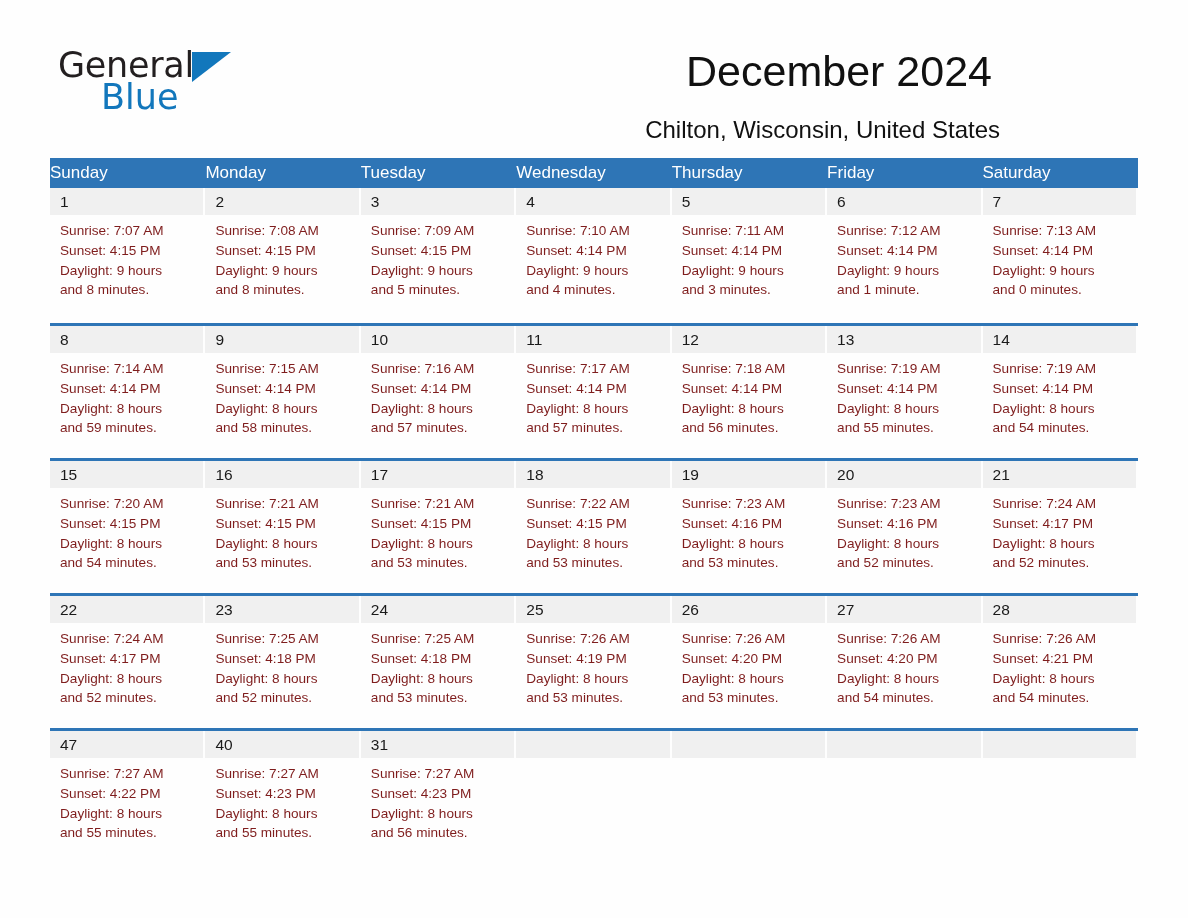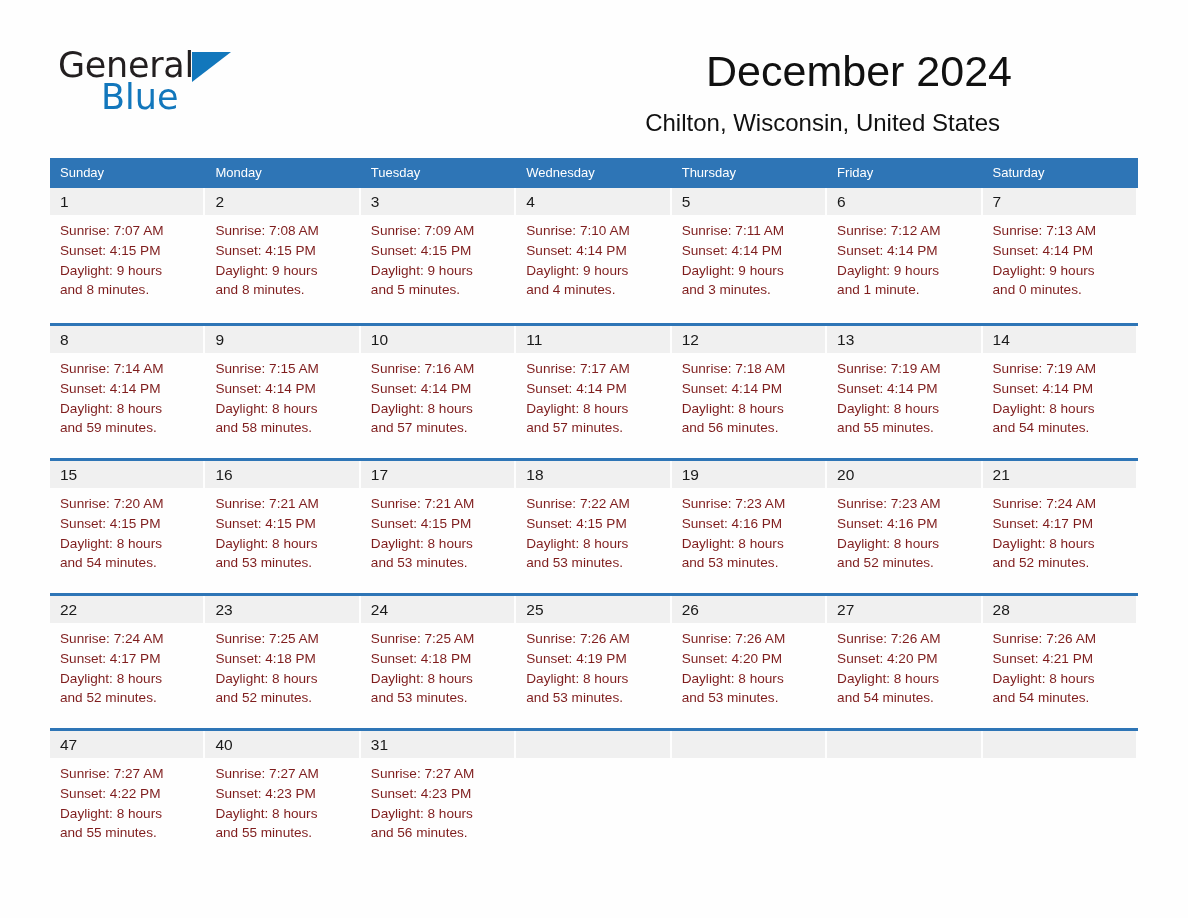--- a/index.html
+++ b/index.html
@@ -61,34 +61,34 @@
     line-height: 34px;
     color: #1277bc;
     font-family: "DejaVu Sans", sans-serif;
     margin-left: 43px;
     display: block;
     margin-top: -3px;
   }
 
   .title {
     position: absolute;
-    right: 40px;
+    right: 60px;
     top: 46px;
     font-size: 43px;
     line-height: 50px;
     font-weight: 400;
     color: #111;
     letter-spacing: 0px;
     text-align: right;
     white-space: nowrap;
   }
   .subtitle {
     position: absolute;
     right: 52px;
-    top: 109px;
+    top: 116px;
     font-size: 24px;
     line-height: 28px;
     font-weight: 400;
     color: #111;
     white-space: nowrap;
   }
 
   
   .calendar {
     position: absolute;
@@ -98,23 +98,22 @@
   }
 
   .weekdays {
     display: flex;
     background: #2e75b6;
     height: 30px;
   }
   .weekday {
     flex: 1 1 0;
     color: #ffffff;
-    font-size: 13px;
+    font-size: 17px;
     line-height: 30px;
-    padding-left: 10px;
     box-sizing: border-box;
     white-space: nowrap;
     overflow: hidden;
   }
 
   .week {
     display: flex;
     border-top: 3px solid #2e75b6;
     height: 135px;
     box-sizing: border-box;

